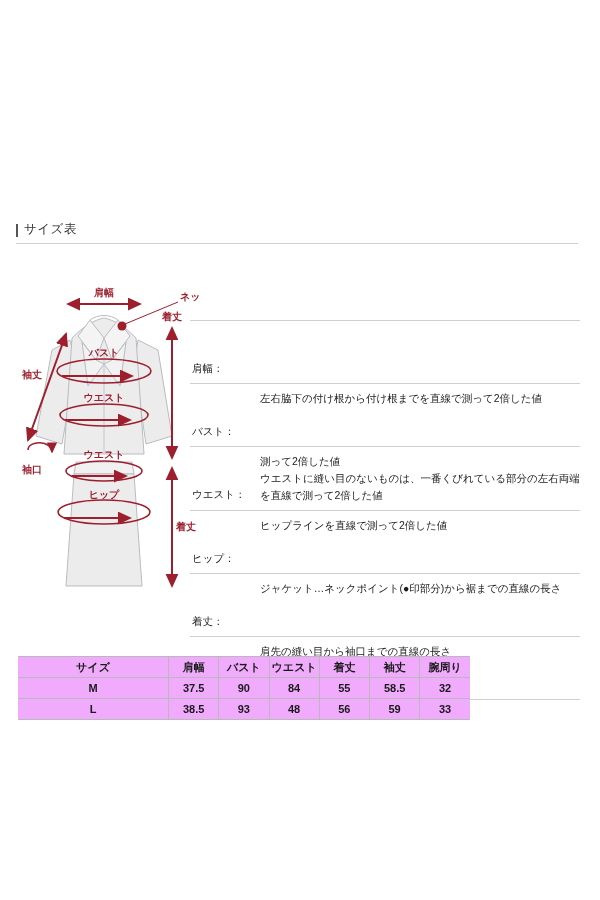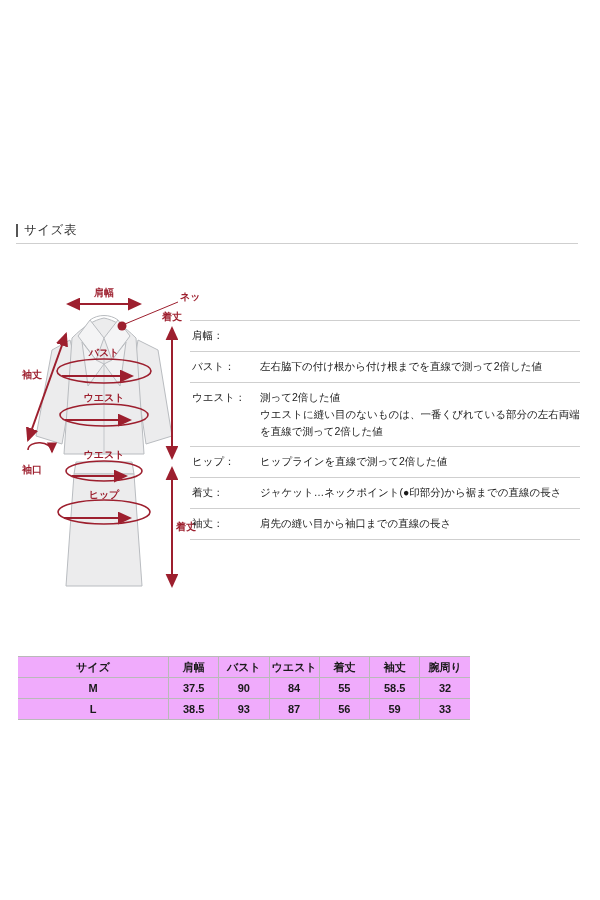--- a/index.html
+++ b/index.html
@@ -16,20 +16,21 @@
     overflow: hidden;
   }
 
   
   #section-heading {
     position: absolute;
     left: 16px;
     top: 222px;
     width: 562px;
     height: 24px;
+    font-family: Liberation Mono, monospace;
   }
   #section-heading .bar {
     position: absolute;
     left: 0;
     top: 2px;
     width: 2px;
     height: 13px;
     background: #555555;
   }
   #section-heading .title-text {
@@ -78,20 +79,21 @@
   .def-row:first-child {
     border-top: 1px solid #cfcfcf;
   }
   .def-term {
     flex: 0 0 68px;
     font-size: 10.5px;
     line-height: 17px;
     color: #1a1a1a;
     white-space: nowrap;
     padding-left: 2px;
+    margin-top: 33px;
   }
   .def-desc {
     flex: 1 1 auto;
     font-size: 10.5px;
     line-height: 17px;
     color: #1a1a1a;
   }
   .def-desc .line {
     display: block;
     white-space: nowrap;
@@ -302,20 +304,20 @@
           <td class="num">90</td>
           <td class="num">84</td>
           <td class="num">55</td>
           <td class="num">58.5</td>
           <td class="num">32</td>
         </tr>
         <tr>
           <td class="sizelabel">L</td>
           <td class="num">38.5</td>
           <td class="num">93</td>
-          <td class="num">87</td>
+          <td class="num">48</td>
           <td class="num">56</td>
           <td class="num">59</td>
           <td class="num">33</td>
         </tr>
       </tbody>
   </table>
 </div>
 
 </body></html>

